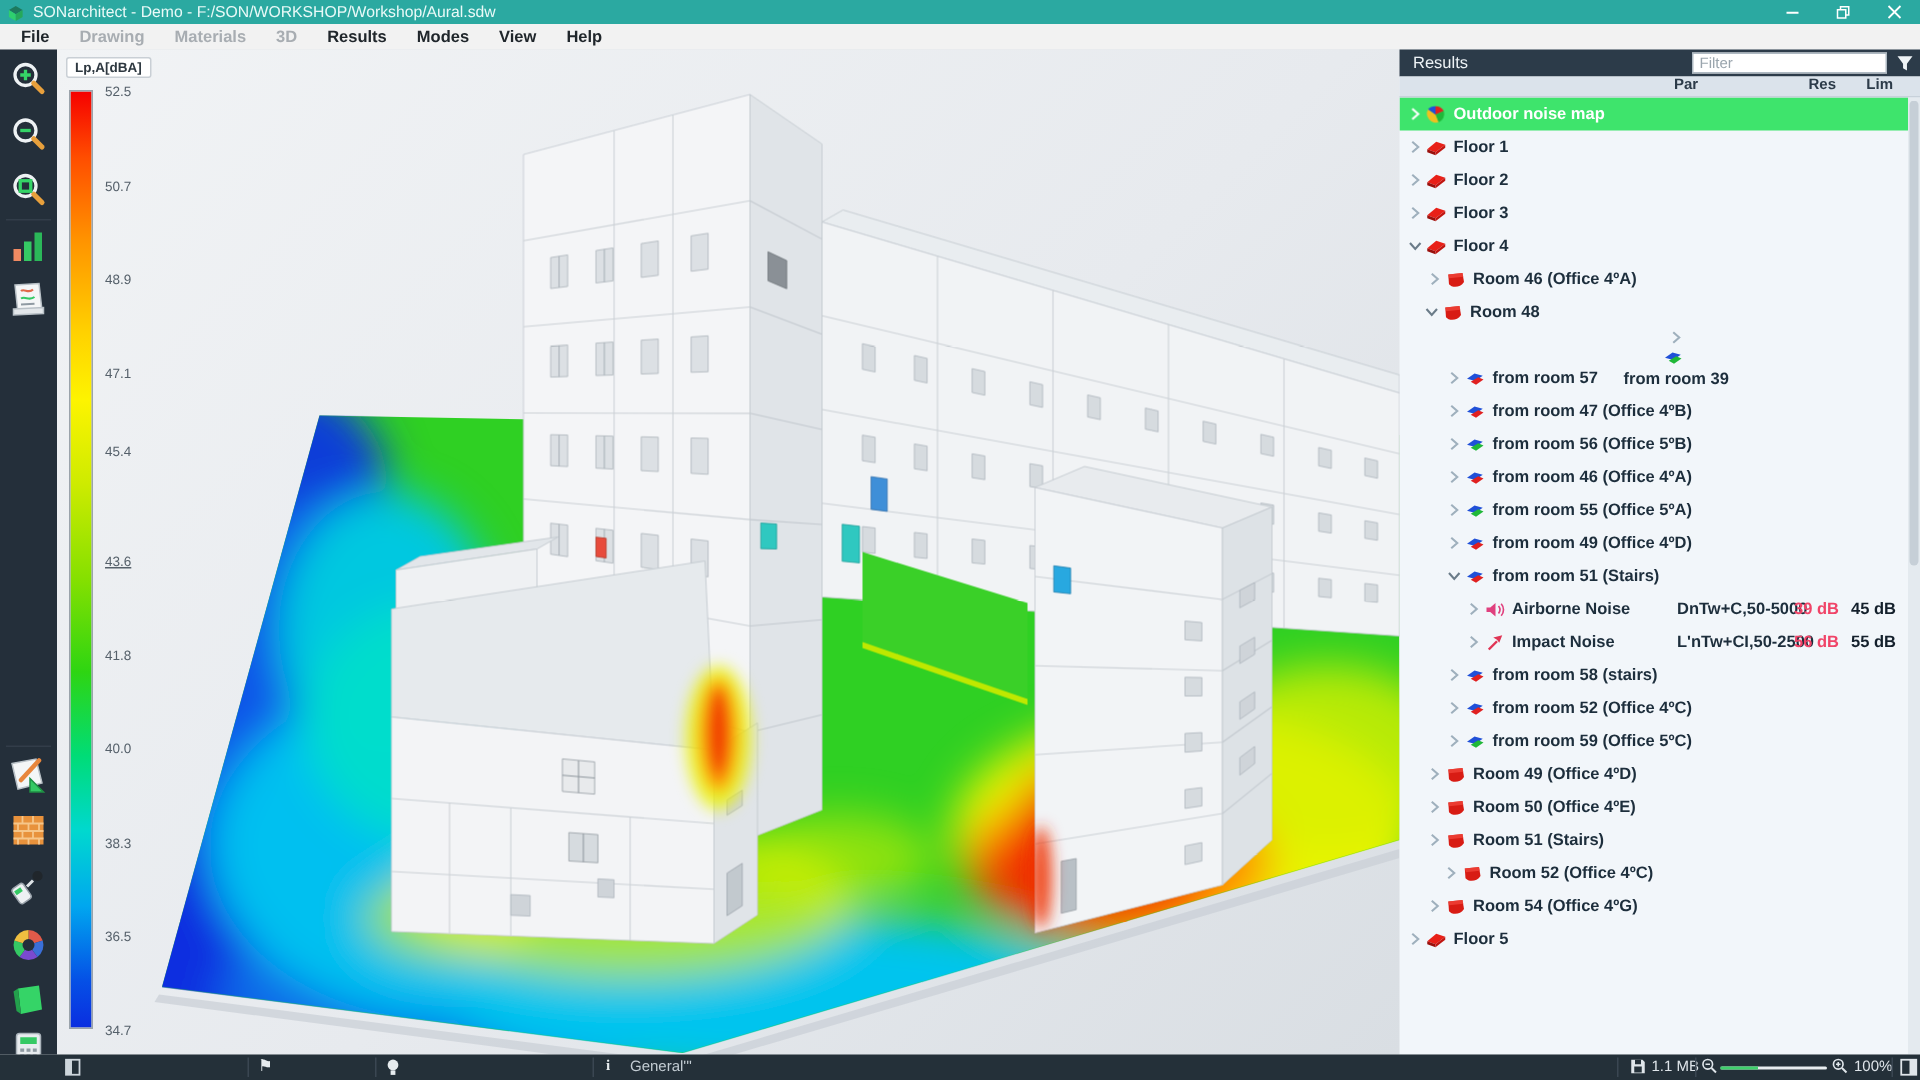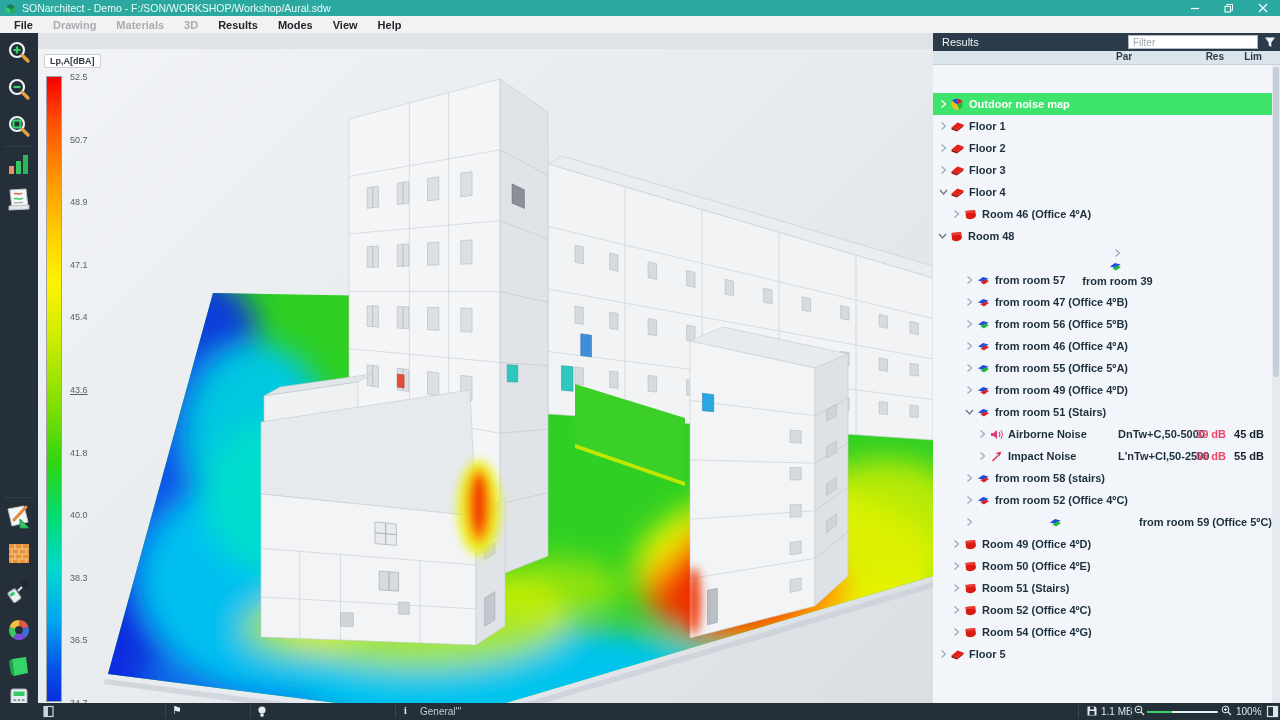--- a/index.html
+++ b/index.html
@@ -15,21 +15,21 @@
   #menubar { position:absolute; left:0; top:16px; width:1280px; height:17px;
     background:#f2f2f2; display:flex; align-items:center; padding-left:4px; }
   .menuitem { font-size:11px; font-weight:700; padding:0 10px; color:#20262b; }
   .menuitem.disabled { color:#a8adb2; }
   
   #toolbar { position:absolute; left:0; top:33px; width:38px; height:670px; background:#242f3a; }
   .tbtn { position:absolute; left:6px; width:26px; height:26px; }
   .tsep { position:absolute; left:4px; width:30px; height:1px; background:#323d49; }
   
   #viewport { position:absolute; left:38px; top:33px; width:897px; height:670px;
-    background:linear-gradient(135deg,#f1f3f5 0%, #e7eaee 55%, #d9dee3 100%);margin-top:16px; }
+    background:linear-gradient(135deg,#f1f3f5 0%, #e7eaee 55%, #d9dee3 100%); }
   #scene { position:absolute; left:0; top:0; }
   #legend-title { position:absolute; left:6px; top:5px; background:#ffffff; border:1px solid #c9cfd5;
     border-radius:2px; font-size:9px; font-weight:700; color:#2e3840; padding:1px 5px; }
   #legend-bar { position:absolute; left:8px; top:27px; width:16px; height:626px;
     border:1px solid #9aa3ab;
     background:linear-gradient(180deg,#f60000 0%,#ff4d00 7%,#ff9400 16%,#ffd300 26%,#fdf400 33%,
       #cdeb00 42%,#86e000 52%,#2ed512 62%,#00dc77 71%,#00d8cf 79%,#00a7ef 87%,#0550e6 95%,#0a2ee0 100%); }
   .ltick { position:absolute; left:32px; width:40px; font-size:9px; color:#55606a; }
   
   #panel { position:absolute; left:933px; top:33px; width:347px; height:670px; background:#f2f6fa; }
@@ -399,21 +399,21 @@
     <svg id="funnel" viewBox="0 0 14 14">
       <path d="M2,2.5 H12 L8.3,7.5 V12 L5.7,10.5 V7.5 Z" fill="#eef3f6"></path>
     </svg>
   </div>
   <div id="colhdr">
     <span class="cpar">Par</span>
     <span class="cres">Res</span>
     <span class="clim">Lim</span>
   </div>
   <div id="tree">
-      <div class="trow sel" style="padding-left: 4px; margin-top: 28px;">
+      <div class="trow sel" style="padding-left: 4px;">
         <span class="chev"><svg width="13" height="12" viewBox="0 0 13 12">
             <path d="M4.5,2.5 L8.5,6 L4.5,9.5" fill="none" stroke="#ffffff" stroke-width="1.4"></path>
           </svg></span>
         <span class="ticn"><svg width="15" height="13" viewBox="0 0 15 13">
             <path d="M7,6.5 L2,3 A6,6 0 0 1 7,0.8 Z" fill="#2050d8"></path>
             <path d="M7,6.5 L7,0.8 A6,6 0 0 1 12.5,4 Z" fill="#e02020"></path>
             <path d="M7,6.5 L12.5,4 A6,6 0 0 1 9,11.5 Z" fill="#20b838"></path>
             <path d="M7,6.5 L9,11.5 A6,6 0 0 1 2,3 Z" fill="#f0c020"></path>
           </svg></span>
         <span class="tlabel">Outdoor noise map</span>
@@ -465,21 +465,21 @@
       <div class="trow" style="padding-left: 17px;">
         <span class="chev"><svg width="13" height="12" viewBox="0 0 13 12">
             <path d="M4.5,2.5 L8.5,6 L4.5,9.5" fill="none" stroke="#9fb0bd" stroke-width="1.4"></path>
           </svg></span>
         <span class="ticn"><svg width="15" height="13" viewBox="0 0 15 13">
             <path d="M2.5,3 L12,2 L13,8 C10.5,12 5,12 3,9.5 Z" fill="#d81c14"></path>
             <path d="M2.5,3 L12,2 L12.5,4.5 L3.2,5.5 Z" fill="#f04438" opacity="0.8"></path>
           </svg></span>
         <span class="tlabel">Room 46 (Office 4ºA)</span>
       </div>
-      <div class="trow" style="padding-left: 3px;">
+      <div class="trow" style="padding-left: 15px;">
         <span class="chev"><svg width="13" height="12" viewBox="0 0 13 12">
             <path d="M3,4 L6.5,8 L10,4" fill="none" stroke="#6b7c89" stroke-width="1.4"></path>
           </svg></span>
         <span class="ticn"><svg width="15" height="13" viewBox="0 0 15 13">
             <path d="M2.5,3 L12,2 L13,8 C10.5,12 5,12 3,9.5 Z" fill="#d81c14"></path>
             <path d="M2.5,3 L12,2 L12.5,4.5 L3.2,5.5 Z" fill="#f04438" opacity="0.8"></path>
           </svg></span>
         <span class="tlabel">Room 48</span>
       </div>
       <div class="trow" style="padding-left: 30px; flex-direction: column;">
@@ -601,21 +601,21 @@
       <div class="trow" style="padding-left: 30px;">
         <span class="chev"><svg width="13" height="12" viewBox="0 0 13 12">
             <path d="M4.5,2.5 L8.5,6 L4.5,9.5" fill="none" stroke="#9fb0bd" stroke-width="1.4"></path>
           </svg></span>
         <span class="ticn"><svg width="15" height="13" viewBox="0 0 15 13">
             <polygon points="2,6.5 7,3 12.5,4.5 7.5,8" fill="#2050d8"></polygon>
             <polygon points="4.5,8.5 9.5,5.5 13,7 8,10.5" fill="#e02020"></polygon>
           </svg></span>
         <span class="tlabel">from room 52 (Office 4ºC)</span>
       </div>
-      <div class="trow" style="padding-left: 30px; justify-content: space-between;">
+      <div class="trow" style="padding-left: 30px;">
         <span class="chev"><svg width="13" height="12" viewBox="0 0 13 12">
             <path d="M4.5,2.5 L8.5,6 L4.5,9.5" fill="none" stroke="#9fb0bd" stroke-width="1.4"></path>
           </svg></span>
         <span class="ticn"><svg width="15" height="13" viewBox="0 0 15 13">
             <polygon points="2,6.5 7,3 12.5,4.5 7.5,8" fill="#2050d8"></polygon>
             <polygon points="4.5,8.5 9.5,5.5 13,7 8,10.5" fill="#20b838"></polygon>
           </svg></span>
         <span class="tlabel">from room 59 (Office 5ºC)</span>
       </div>
       <div class="trow" style="padding-left: 17px;">
@@ -641,21 +641,21 @@
       <div class="trow" style="padding-left: 17px;">
         <span class="chev"><svg width="13" height="12" viewBox="0 0 13 12">
             <path d="M4.5,2.5 L8.5,6 L4.5,9.5" fill="none" stroke="#9fb0bd" stroke-width="1.4"></path>
           </svg></span>
         <span class="ticn"><svg width="15" height="13" viewBox="0 0 15 13">
             <path d="M2.5,3 L12,2 L13,8 C10.5,12 5,12 3,9.5 Z" fill="#d81c14"></path>
             <path d="M2.5,3 L12,2 L12.5,4.5 L3.2,5.5 Z" fill="#f04438" opacity="0.8"></path>
           </svg></span>
         <span class="tlabel">Room 51 (Stairs)</span>
       </div>
-      <div class="trow" style="padding-left: 17px; align-items: center;">
+      <div class="trow" style="padding-left: 28px; align-items: center;">
         <span class="chev"><svg width="13" height="12" viewBox="0 0 13 12">
             <path d="M4.5,2.5 L8.5,6 L4.5,9.5" fill="none" stroke="#9fb0bd" stroke-width="1.4"></path>
           </svg></span>
         <span class="ticn"><svg width="15" height="13" viewBox="0 0 15 13">
             <path d="M2.5,3 L12,2 L13,8 C10.5,12 5,12 3,9.5 Z" fill="#d81c14"></path>
             <path d="M2.5,3 L12,2 L12.5,4.5 L3.2,5.5 Z" fill="#f04438" opacity="0.8"></path>
           </svg></span>
         <span class="tlabel">Room 52 (Office 4ºC)</span>
       </div>
       <div class="trow" style="padding-left: 17px;">

